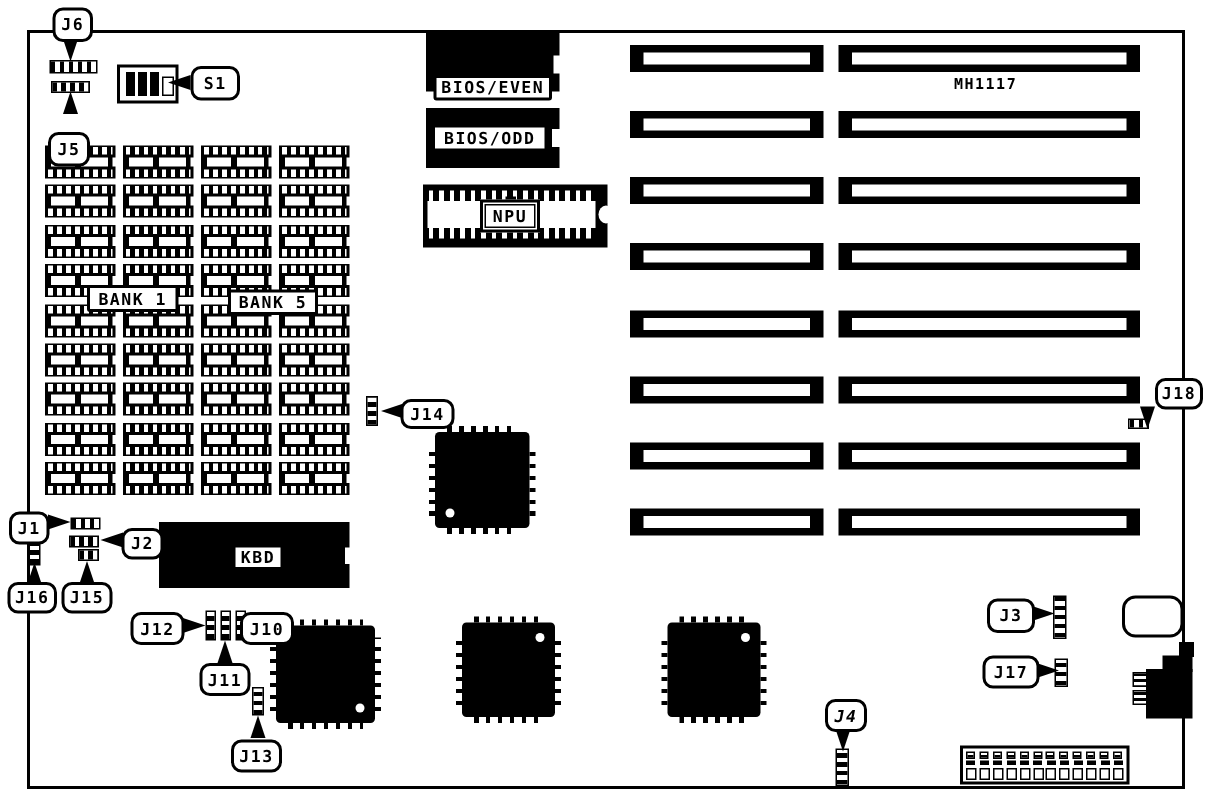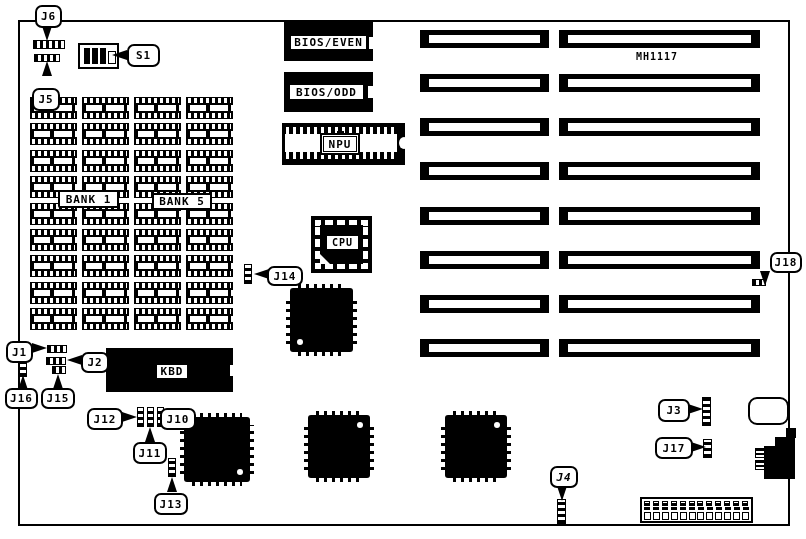--- a/index.html
+++ b/index.html
@@ -372,21 +372,21 @@
       </div>
     </div>
   <div class="boxlabel" style="left:58px;top:190px;width:61px;height:18px;">
       <span>BANK 1</span>
     </div>
   <div class="boxlabel" style="left:152px;top:193px;width:60px;height:17px;">
       <span>BANK 5</span>
     </div>
 
   <div class="blackblock" style="left:284px;top:20px;width:89px;height:41px;"></div>
-  <div class="boxlabel" style="left:289px;top:34px;width:79px;height:17px;">
+  <div class="boxlabel" style="left:289px;top:50px;width:79px;height:17px;">
       <span>BIOS/EVEN</span>
     </div>
   <div class="notch" style="left:369px;top:37px;width:5px;height:12px;"></div>
 
   <div class="blackblock" style="left:284px;top:72px;width:89px;height:40px;"></div>
   <div class="boxlabel" style="left:288px;top:83px;width:77px;height:18px;">
       <span>BIOS/ODD</span>
     </div>
   <div class="notch" style="left:368px;top:86px;width:6px;height:12px;"></div>
 
@@ -394,31 +394,20 @@
   <div class="npu-band" style="left:285px;top:134px;width:112px;height:18px;"></div>
   <div class="npu-strip" style="left:286px;top:127px;width:112px;"></div>
   <div class="npu-strip" style="left:286px;top:152px;width:112px;"></div>
   <div class="notch" style="left:399px;top:137px;width:10px;height:12px;border-radius:50%;"></div>
   <div class="npu-tab" style="left:337px;top:131px;width:7px;height:4px;"></div>
   <div class="npu-tab" style="left:337px;top:150px;width:7px;height:4px;"></div>
   <div class="npu-label-outer">
       <div class="npu-label-inner">NPU</div>
     </div>
 
-  <div class="cpu">
-    <div class="ring"></div>
-    <div class="tk t"></div>
-    <div class="tk b"></div>
-    <div class="tkv l"></div>
-    <div class="tkv r"></div>
-    <div class="die"></div>
-    <div class="cham"></div>
-    <div class="cdot"></div>
-    <div class="cpu-label">CPU</div>
-  </div>
 
   <div class="jmp v" style="left:244px;top:264px;width:8px;height:20px;"></div>
   <div class="tri l" style="left:254px;top:269px;"></div>
   <div class="callout" style="left:267px;top:266px;width:36px;height:20px;">
       <span>J14</span>
     </div>
 
   <div class="qfp" style="left:290px;top:288px;width:63px;height:64px;">
     <i class="st t"></i>
       <i class="st b"></i>

